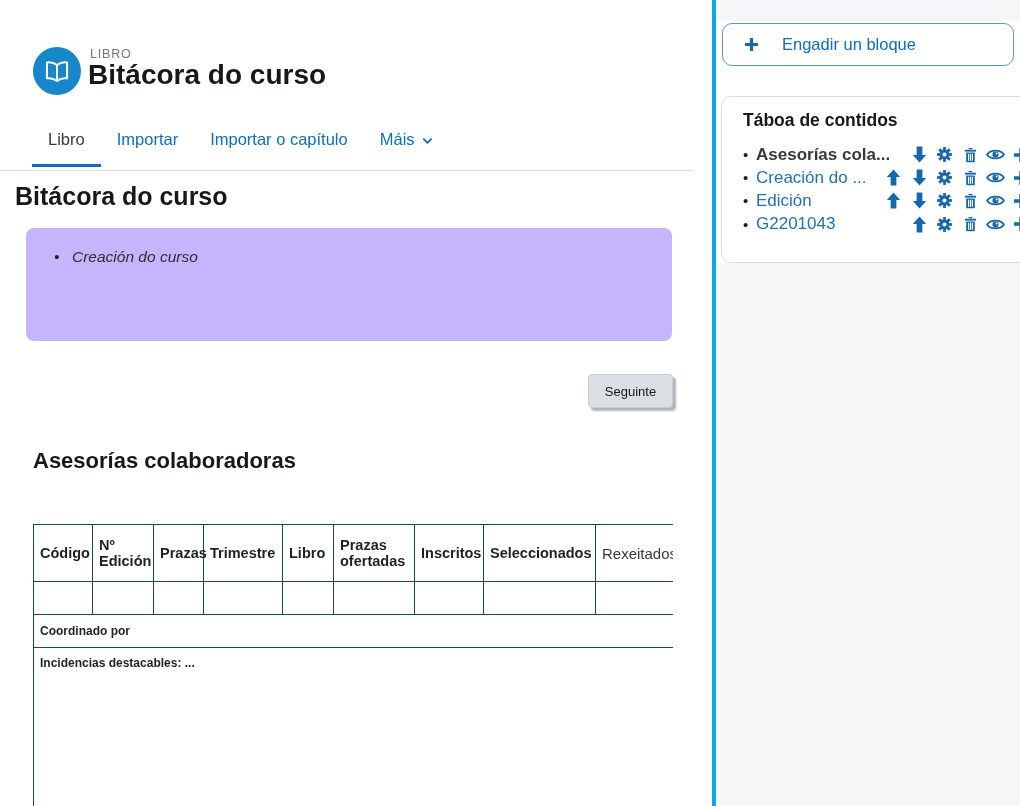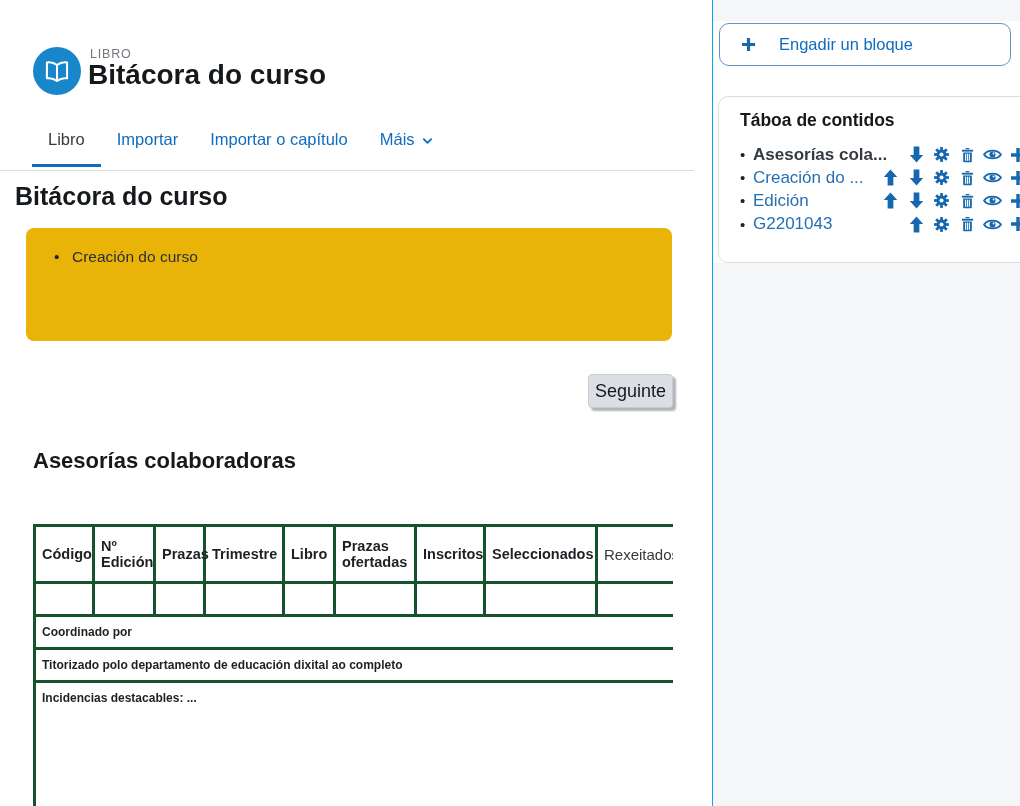--- a/index.html
+++ b/index.html
@@ -18,48 +18,48 @@
   .tab { display:block; padding:6px 16px 18px 16px; font-size:16.5px; line-height:20px;
     color:#0f6cbf; text-decoration:none; position:relative; }
   .tab.active { color:#343a40; }
   .tab.active::after { content:""; position:absolute; left:0; right:0; bottom:0;
     height:3px; background:#0f6cbf; }
   .tab .chev { margin-left:7px; }
   .nav-divider { left:0; top:170px; width:694px; height:1px; background:#d9dde1; }
 
   
   .page-heading { left:15px; top:182px; font-size:25px; font-weight:700; color:#16191c; }
-  .intro-card { left:26px; top:228px; width:646px; height:113px; background:#eab308;
-    border-radius:8px; padding:17px 26px 0 26px; }
+  .intro-card { left:26px; top:228px; width:646px; height:113px; background:#c4b5fd;
+    border-radius:8px; padding:17px 26px 0 26px;font-style:italic; }
   .intro-card ul { list-style:none; }
   .intro-card li { position:relative; padding-left:20px; max-width:565px;
     font-size:15.5px; line-height:23.5px; color:#2b3034; margin-bottom:2px; }
   .intro-card li::before { content:"•"; position:absolute; left:2px; top:0; color:#1d2125; }
 
   .next-btn { left:588px; top:374px; width:85px; height:34px; background:#dbdfe3;
-    border:1px solid #c7ccd2; border-radius:4px; font-size:18px; color:#16191c;
+    border:1px solid #c7ccd2; border-radius:4px; font-size:13px; color:#16191c;
     font-family:inherit; box-shadow:3px 3px 2px rgba(110,120,130,.55); cursor:pointer; }
 
   .chapter-heading { left:33px; top:448px; font-size:22px; font-weight:700; color:#16191c; }
 
   
   .table-clip { left:33px; top:524px; width:640px; height:282px; overflow:hidden; }
   table { border-collapse:collapse; width:762px; table-layout:fixed; }
-  th, td { border:3px solid #14532d; padding:4px 6px; font-size:14.5px;
+  th, td { border:1px solid #14532d; padding:4px 6px; font-size:14.5px;
     font-weight:700; text-align:left; vertical-align:middle; color:#1d2125; }
   tr.hdr { height:57px; }
   th.normal { font-weight:400; color:#343a40; font-size:15px; }
   tr.empty-row { height:33px; }
   tr.merged { height:33px; }
   tr.merged td { font-size:12px; }
   tr.tall td { height:170px; vertical-align:top; padding-top:8px; }
 
   
   .drawer { left:712px; top:0; width:308px; height:806px; background:#fff;
-    border-left:1px solid #0ea5e9; overflow:hidden;padding-left:25px; }
+    border-left:4px solid #0ea5e9; overflow:hidden;padding-left:25px; }
   .drawer-topstrip { left:0; top:0; width:308px; height:21px; background:#f4f6f8; }
   .drawer-bottom { left:0; top:263px; width:308px; height:543px; background:#f4f6f8; }
   .add-block { left:6px; top:23px; width:292px; height:43px; background:#fff;
     border:1px solid #5e95c5; border-radius:10px; display:flex; align-items:center;
     padding-left:21px; cursor:pointer; font-family:inherit; }
   .add-block span { margin-left:23px; font-size:16.5px; color:#0f6cbf; }
 
   .toc-card { left:5px; top:96px; width:320px; height:167px; background:#fff;
     border:1px solid #d9dcdf; border-radius:10px; padding:13px 0 0 21px; }
   .toc-title { font-size:17.5px; font-weight:700; color:#16191c; }
@@ -192,23 +192,20 @@
             <td></td>
         <td></td>
             <td></td>
         <td></td>
             <td></td>
         <td></td>
       </tr>
       <tr class="merged">
         <td colspan="9">Coordinado por</td>
       </tr>
-      <tr class="merged">
-        <td colspan="9">Titorizado polo departamento de educación dixital ao completo</td>
-      </tr>
       <tr class="merged tall">
         <td colspan="9">Incidencias destacables: ...</td>
       </tr>
     </tbody>
       </table>
   </div>
 </div>
 
 <aside class="abs drawer">
   <div class="abs drawer-topstrip"></div>

